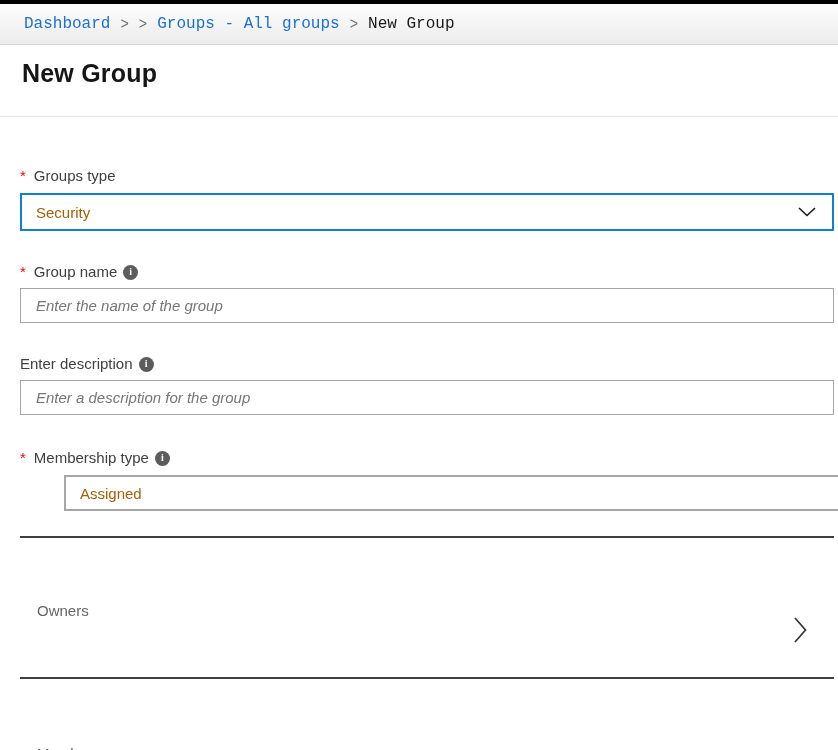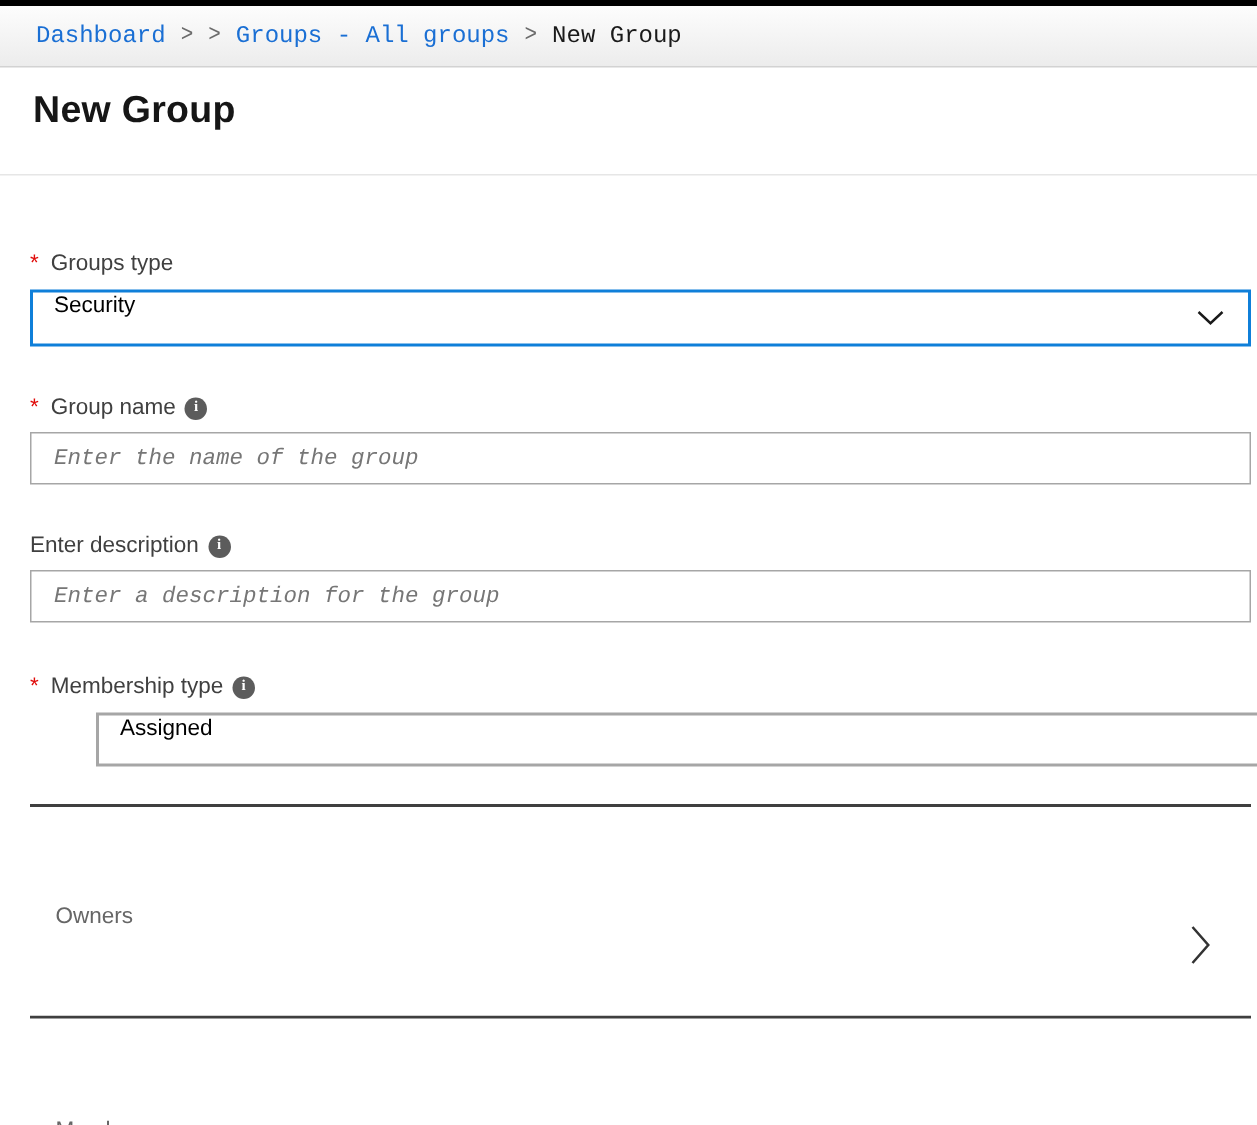--- a/index.html
+++ b/index.html
@@ -51,36 +51,36 @@
     width: 15px; height: 15px; border-radius: 50%;
     background: #5c5c5c; color: #fff;
     display: inline-flex; align-items: center; justify-content: center;
     font-size: 10px; font-weight: bold; font-family: "Liberation Serif", serif;
     cursor: default; flex: 0 0 auto;
   }
 
   .select-box {
     margin-top: 7px; height: 38px; width: 100%;
     background: #fff;
-    display: flex; 
+    display: flex; align-items: center;
     padding: 0 14px;
-    font-size: 15px; color: #000000;
+    font-size: 15px; color: #a16207;
     cursor: pointer;
     position: relative;
   }
   .select-focused { border: 2px solid #0f7fd9; }
   .select-normal  { border: 2px solid #a6a6a6; height: 36px; margin-left: 44px; }
   .select-box .chev-down { position: absolute; right: 16px; top: 50%; transform: translateY(-50%); }
 
   .text-input {
     margin-top: 6px; height: 35px; width: 100%;
     border: 1px solid #a6a6a6; background: #fff;
     padding: 0 15px;
     font-size: 15px; color: #1a1a1a;
-    font-family: Liberation Mono, monospace;
+    font-family: Liberation Sans, sans-serif;
     outline: none;
   }
   .text-input::placeholder { color: #767676; font-style: italic; opacity: 1; }
 
   .rows { margin-top: 25px; }
   .row-sep { height: 2px; background: #3f3f3f; }
   .nav-row { position: relative; cursor: pointer; background: #fff; margin-top: 44px; }
   .nav-row-owners { height: 95px; }
   .nav-row-members { height: 97px; }
   .nav-row-label {

